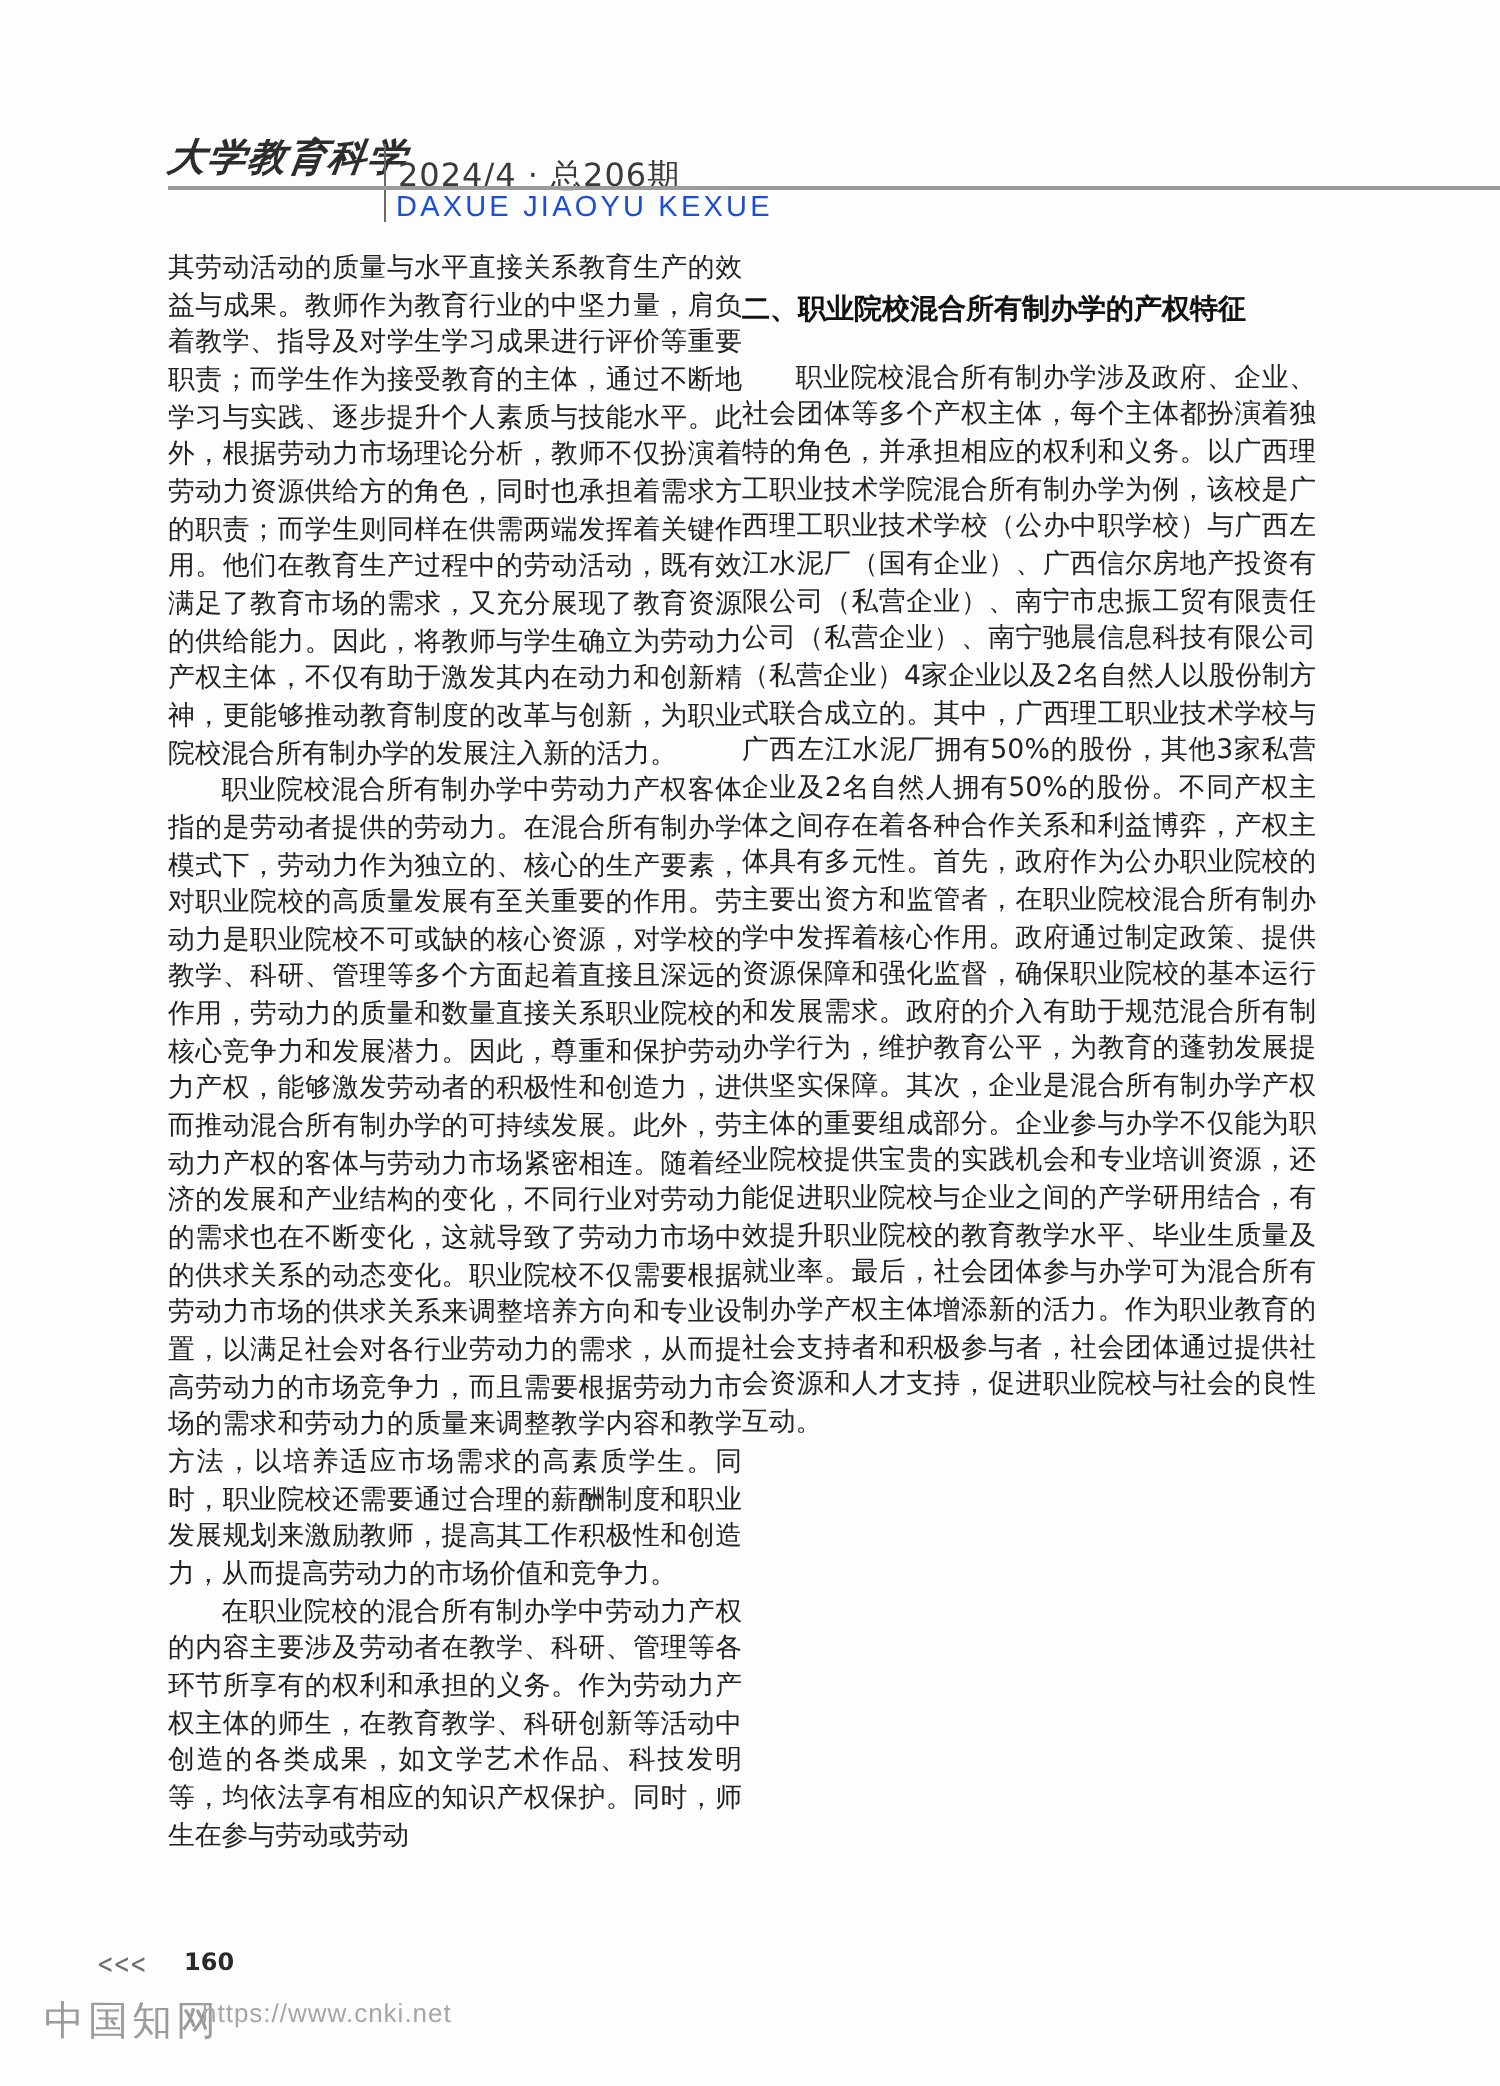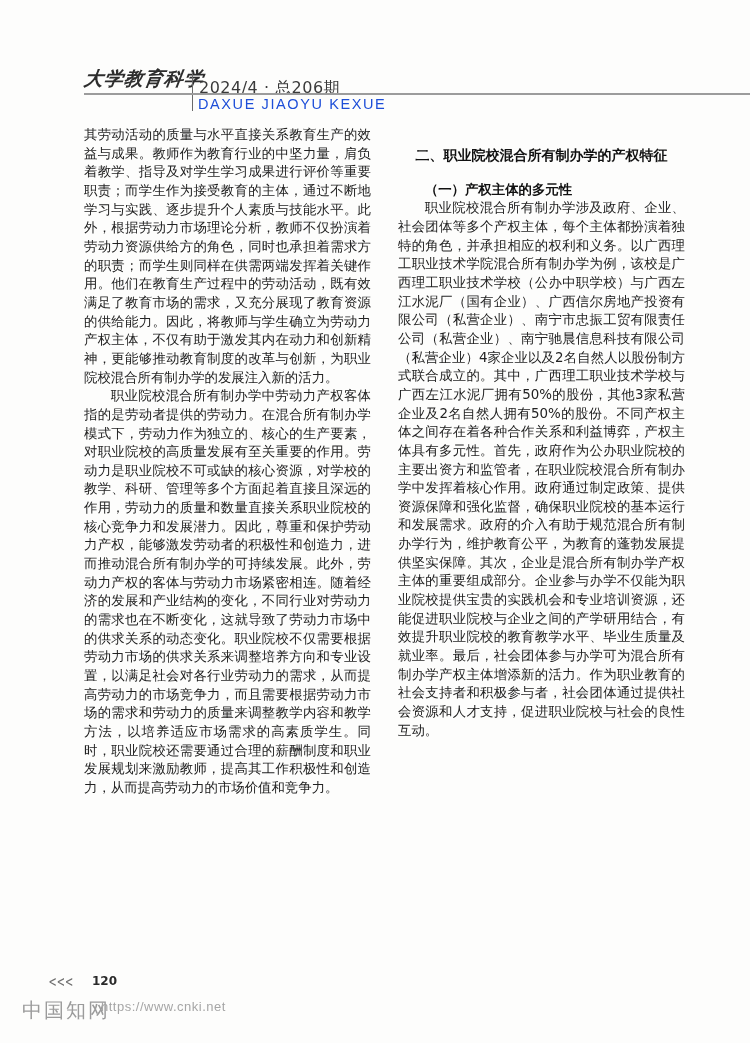--- a/index.html
+++ b/index.html
@@ -35,32 +35,32 @@
   }
   .pinyin {
     position:absolute; left:198px; top:96px;
     font-family:"Liberation Sans", sans-serif;
     font-size:14.5px; letter-spacing:1.6px; color:#1d4ed8;
   }
 
   
   .columns {
     position:absolute; left:84px; top:126px;
-    width:601px; display:flex; gap:27px;
+    width:601px; display:flex; 
   }
   .col {
     width:287px;
     font-size:13.4px; line-height:18.65px;
     text-align:justify; text-justify:inter-ideograph;
     color:#222;
   }
   .col p { margin:0; }
   .col p.indent { text-indent:2em; }
   .blk-heading {
-    font-weight:bold; text-align:center;
+    font-weight:bold; text-align:left;
     font-size:14px; color:#111;
     margin:20px 0 16px 0 !important;
   }
   .blk-subheading { font-weight:bold; color:#111; text-indent:2em; }
 
   
   .back-arrows {
     position:absolute; left:49px; top:975px;
     font-family:"DejaVu Sans Mono", monospace;
     font-size:12px; color:#6f6f6f; letter-spacing:1px;
@@ -88,26 +88,26 @@
   <div class="logo">大学教育科学</div>
   <div class="header-vline"></div>
   <div class="issue">2024/4 · 总206期</div>
   <div class="header-hline"></div>
   <div class="pinyin">DAXUE JIAOYU KEXUE</div>
 
   <div class="columns">
     <div class="col">
         <p class="blk-paragraph">其劳动活动的质量与水平直接关系教育生产的效益与成果。教师作为教育行业的中坚力量，肩负着教学、指导及对学生学习成果进行评价等重要职责；而学生作为接受教育的主体，通过不断地学习与实践、逐步提升个人素质与技能水平。此外，根据劳动力市场理论分析，教师不仅扮演着劳动力资源供给方的角色，同时也承担着需求方的职责；而学生则同样在供需两端发挥着关键作用。他们在教育生产过程中的劳动活动，既有效满足了教育市场的需求，又充分展现了教育资源的供给能力。因此，将教师与学生确立为劳动力产权主体，不仅有助于激发其内在动力和创新精神，更能够推动教育制度的改革与创新，为职业院校混合所有制办学的发展注入新的活力。</p>
         <p class="blk-paragraph indent">职业院校混合所有制办学中劳动力产权客体指的是劳动者提供的劳动力。在混合所有制办学模式下，劳动力作为独立的、核心的生产要素，对职业院校的高质量发展有至关重要的作用。劳动力是职业院校不可或缺的核心资源，对学校的教学、科研、管理等多个方面起着直接且深远的作用，劳动力的质量和数量直接关系职业院校的核心竞争力和发展潜力。因此，尊重和保护劳动力产权，能够激发劳动者的积极性和创造力，进而推动混合所有制办学的可持续发展。此外，劳动力产权的客体与劳动力市场紧密相连。随着经济的发展和产业结构的变化，不同行业对劳动力的需求也在不断变化，这就导致了劳动力市场中的供求关系的动态变化。职业院校不仅需要根据劳动力市场的供求关系来调整培养方向和专业设置，以满足社会对各行业劳动力的需求，从而提高劳动力的市场竞争力，而且需要根据劳动力市场的需求和劳动力的质量来调整教学内容和教学方法，以培养适应市场需求的高素质学生。同时，职业院校还需要通过合理的薪酬制度和职业发展规划来激励教师，提高其工作积极性和创造力，从而提高劳动力的市场价值和竞争力。</p>
+        <p class="blk-paragraph indent">在职业院校的混合所有制办学中劳动力产权的内容主要涉及劳动者在教学、科研、管理等各环节所享有的权利和承担的义务。作为劳动力产权主体的师生，在教育教学、科研创新等活动中创造的各类成果，如文学艺术作品、科技发明等，均依法享有相应的知识产权保护。同时，师生在参与劳动或劳动</p>
       </div>
     <div class="col">
         <p class="blk-heading">二、职业院校混合所有制办学的产权特征</p>
-        <p class="blk-subheading">（一）产权主体的多元性</p>
         <p class="blk-paragraph indent">职业院校混合所有制办学涉及政府、企业、社会团体等多个产权主体，每个主体都扮演着独特的角色，并承担相应的权利和义务。以广西理工职业技术学院混合所有制办学为例，该校是广西理工职业技术学校（公办中职学校）与广西左江水泥厂（国有企业）、广西信尔房地产投资有限公司（私营企业）、南宁市忠振工贸有限责任公司（私营企业）、南宁驰晨信息科技有限公司（私营企业）4家企业以及2名自然人以股份制方式联合成立的。其中，广西理工职业技术学校与广西左江水泥厂拥有50%的股份，其他3家私营企业及2名自然人拥有50%的股份。不同产权主体之间存在着各种合作关系和利益博弈，产权主体具有多元性。首先，政府作为公办职业院校的主要出资方和监管者，在职业院校混合所有制办学中发挥着核心作用。政府通过制定政策、提供资源保障和强化监督，确保职业院校的基本运行和发展需求。政府的介入有助于规范混合所有制办学行为，维护教育公平，为教育的蓬勃发展提供坚实保障。其次，企业是混合所有制办学产权主体的重要组成部分。企业参与办学不仅能为职业院校提供宝贵的实践机会和专业培训资源，还能促进职业院校与企业之间的产学研用结合，有效提升职业院校的教育教学水平、毕业生质量及就业率。最后，社会团体参与办学可为混合所有制办学产权主体增添新的活力。作为职业教育的社会支持者和积极参与者，社会团体通过提供社会资源和人才支持，促进职业院校与社会的良性互动。</p>
       </div>
   </div>
 
   <div class="back-arrows">&lt;&lt;&lt;</div>
-  <div class="page-num">120</div>
+  <div class="page-num">160</div>
   <div class="wm-name">中国知网</div>
   <div class="wm-url">https://www.cnki.net</div>
 
 </div>
 
 </body></html>

